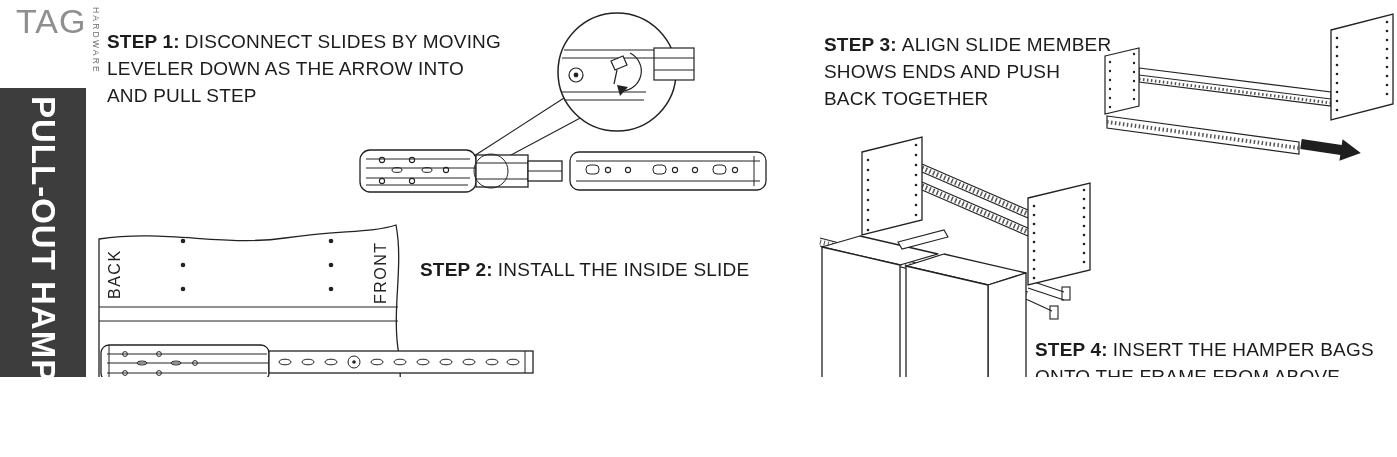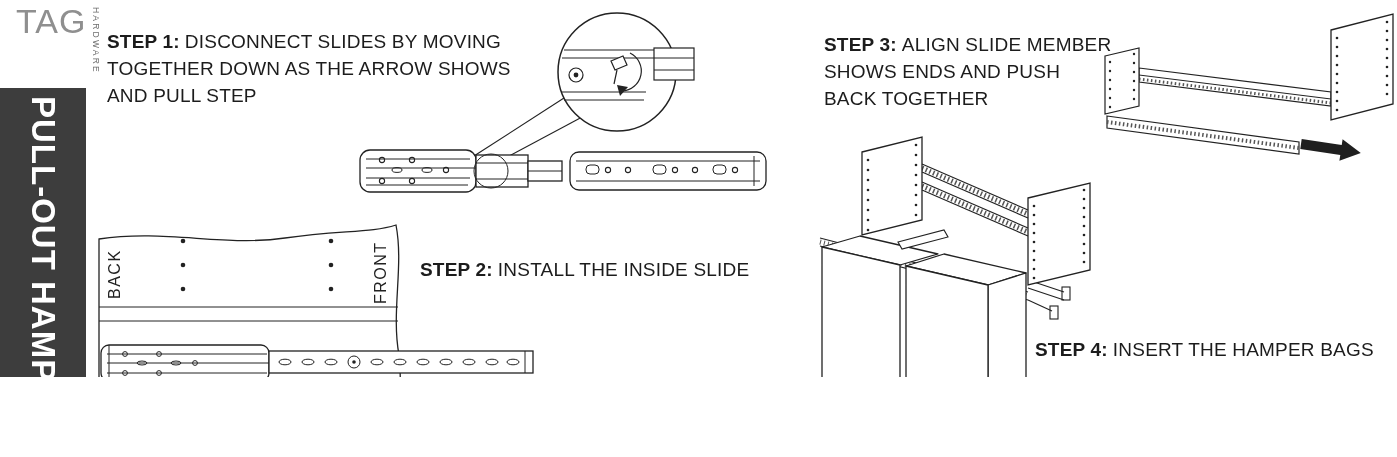--- a/index.html
+++ b/index.html
@@ -30,36 +30,37 @@
     <span class="brand-name">TAG</span>
     <span class="brand-tagline">HARDWARE</span>
   </div>
 
   <div class="sidebar">
     <span class="sidebar-title">PULL-OUT HAMPER</span>
   </div>
 
   <div class="step" style="left:107px; top:28px; width:440px;">
     <div><span class="step-label">STEP 1:</span><span>DISCONNECT SLIDES BY MOVING</span></div>
-    <div><span>TOGETHER DOWN AS THE ARROW SHOWS</span></div>
+    <div><span>LEVELER DOWN AS THE ARROW INTO</span></div>
     <div><span>AND PULL STEP</span></div>
   </div>
 
   <div class="step" style="left:420px; top:256px; width:360px;">
     <div><span class="step-label">STEP 2:</span><span>INSTALL THE INSIDE SLIDE</span></div>
   </div>
 
   <div class="step" style="left:824px; top:31px; width:310px;">
     <div><span class="step-label">STEP 3:</span><span>ALIGN SLIDE MEMBER</span></div>
     <div><span>SHOWS ENDS AND PUSH</span></div>
     <div><span>BACK TOGETHER</span></div>
   </div>
 
   <div class="step" style="left:1035px; top:336px; width:355px;">
     <div><span class="step-label">STEP 4:</span><span>INSERT THE HAMPER BAGS</span></div>
+    <div><span>ONTO THE FRAME FROM ABOVE</span></div>
   </div>
 
   <svg class="illus" style="left:358px; top:4px;" width="422" height="202" viewBox="0 0 422 202">
     <g fill="none" stroke="#222" stroke-width="1.1">
       <line x1="142" y1="157" x2="226" y2="112"></line>
       <line x1="116" y1="152" x2="206" y2="94"></line>
     </g>
     <g>
       <circle cx="259" cy="68" r="59" fill="#fff" stroke="#222" stroke-width="1.5"></circle>
       <g fill="none" stroke="#222" stroke-width="1.2">

